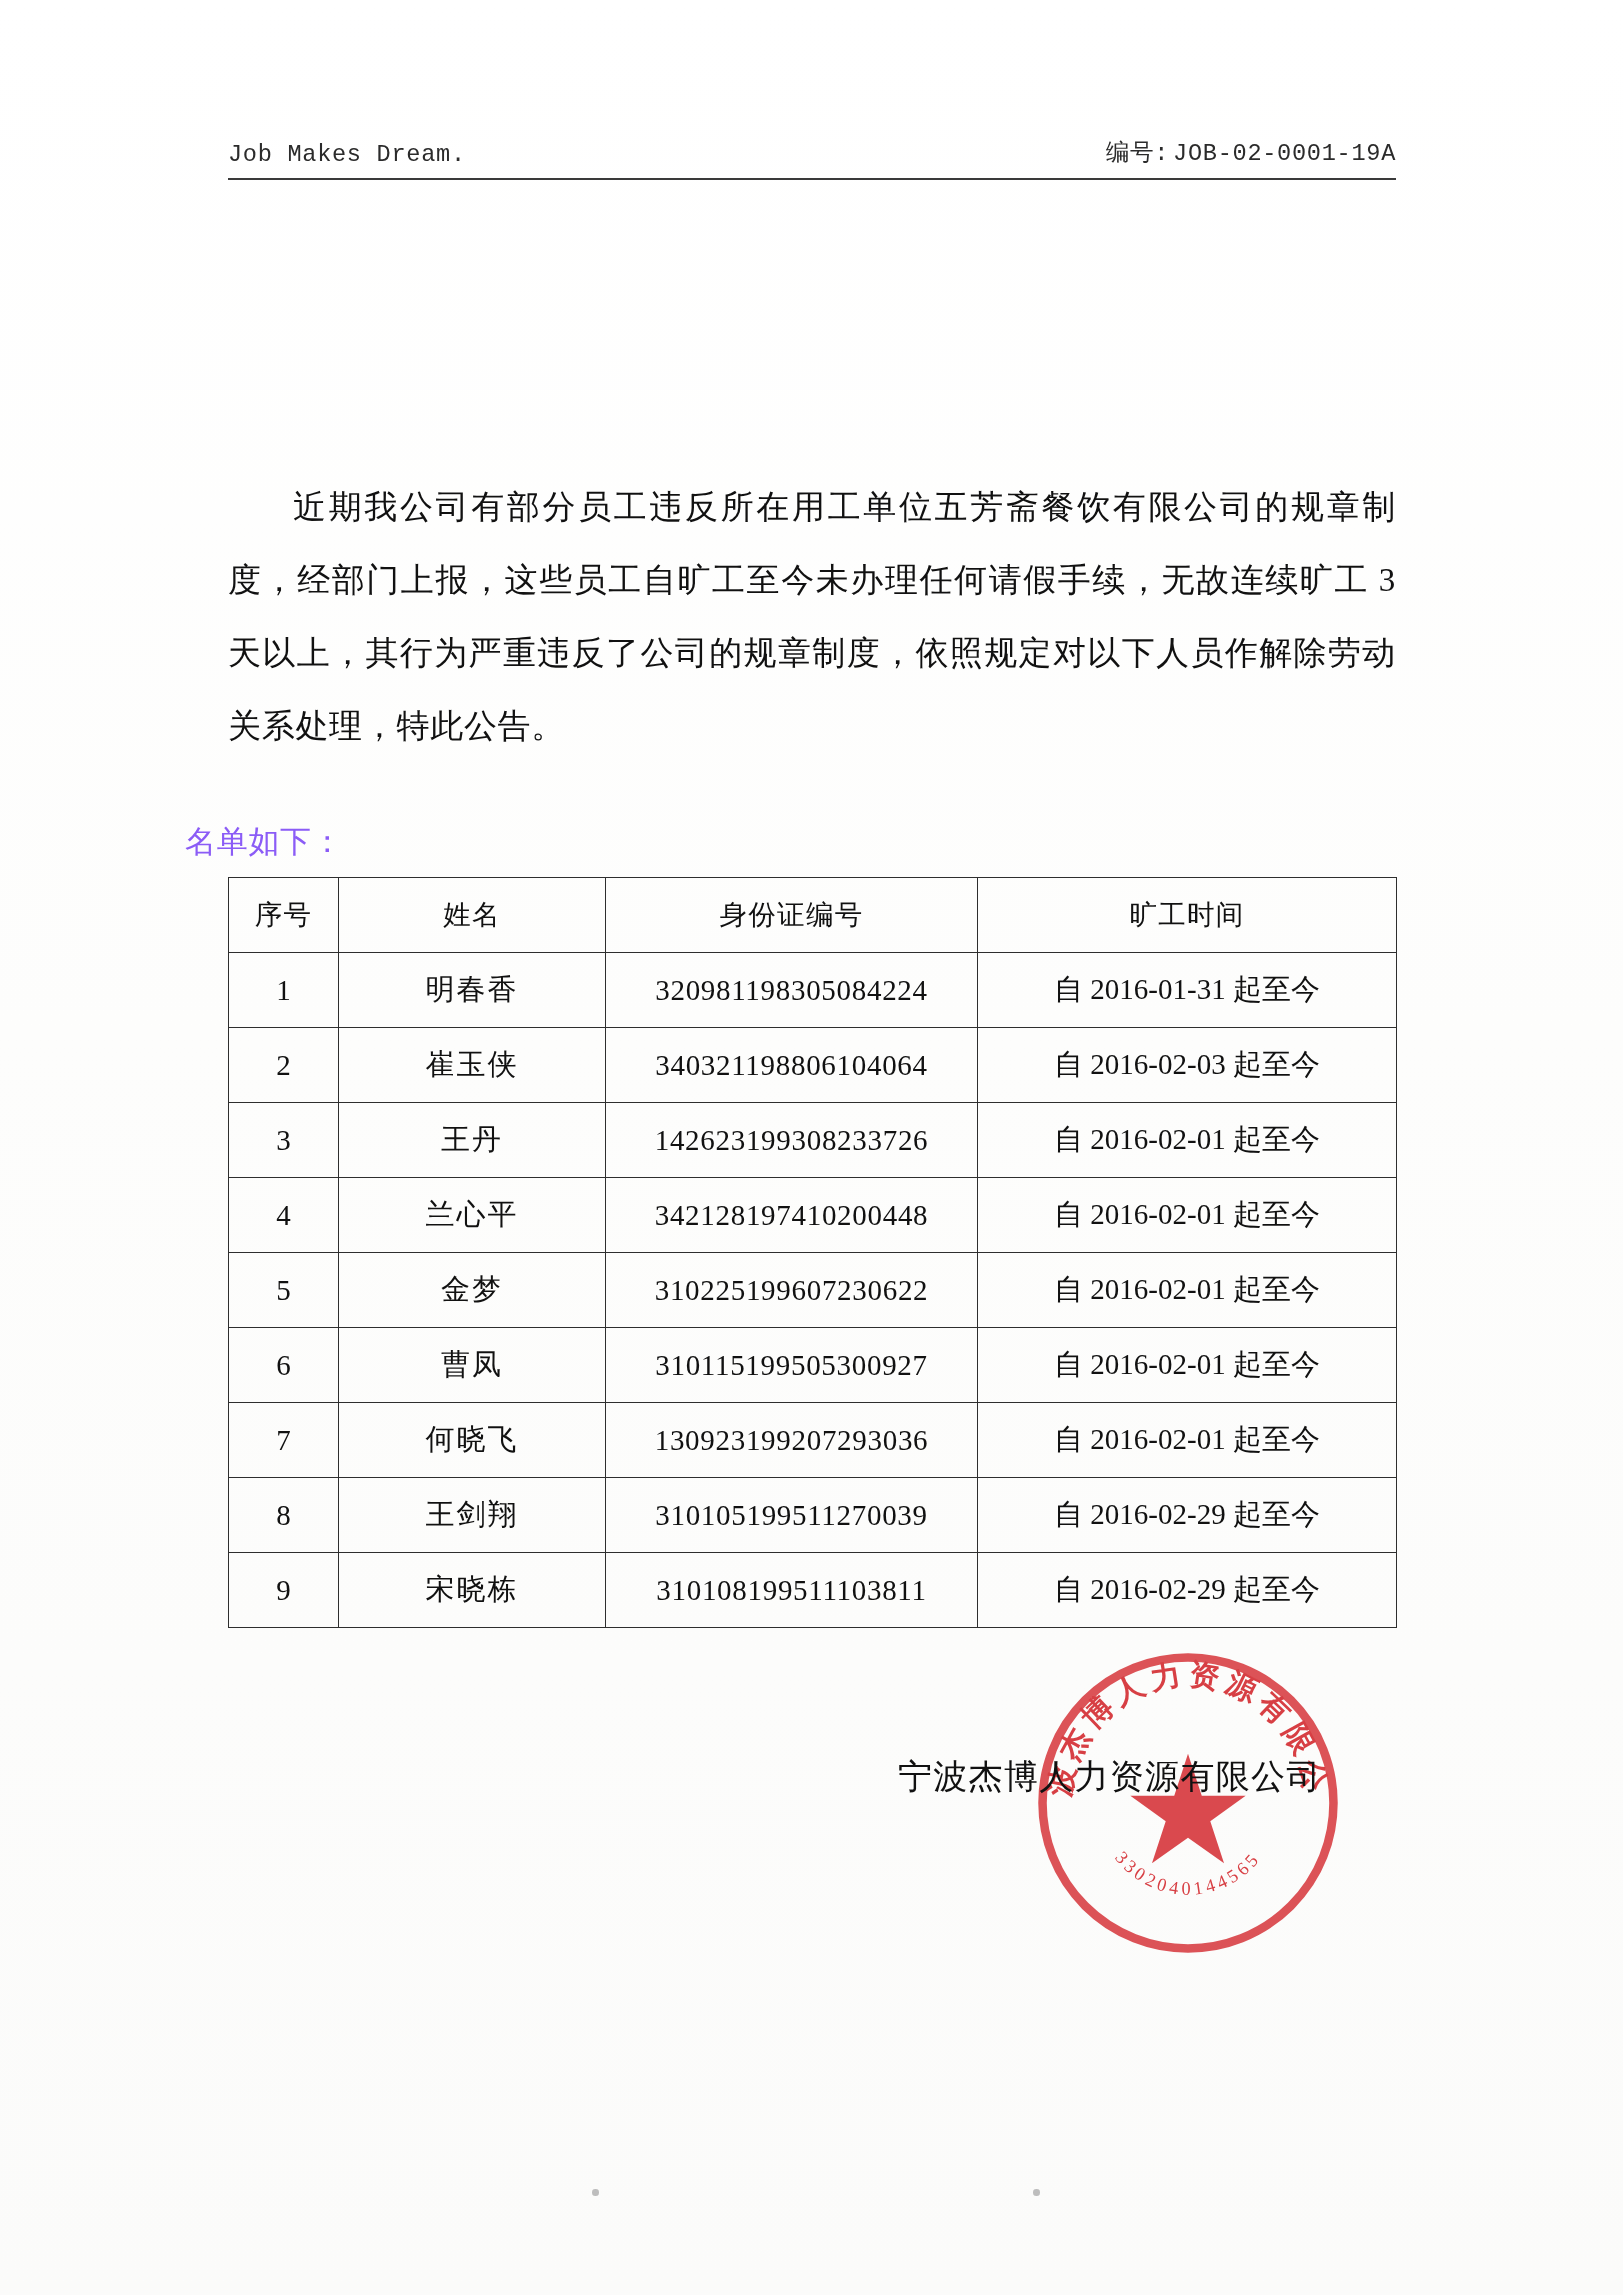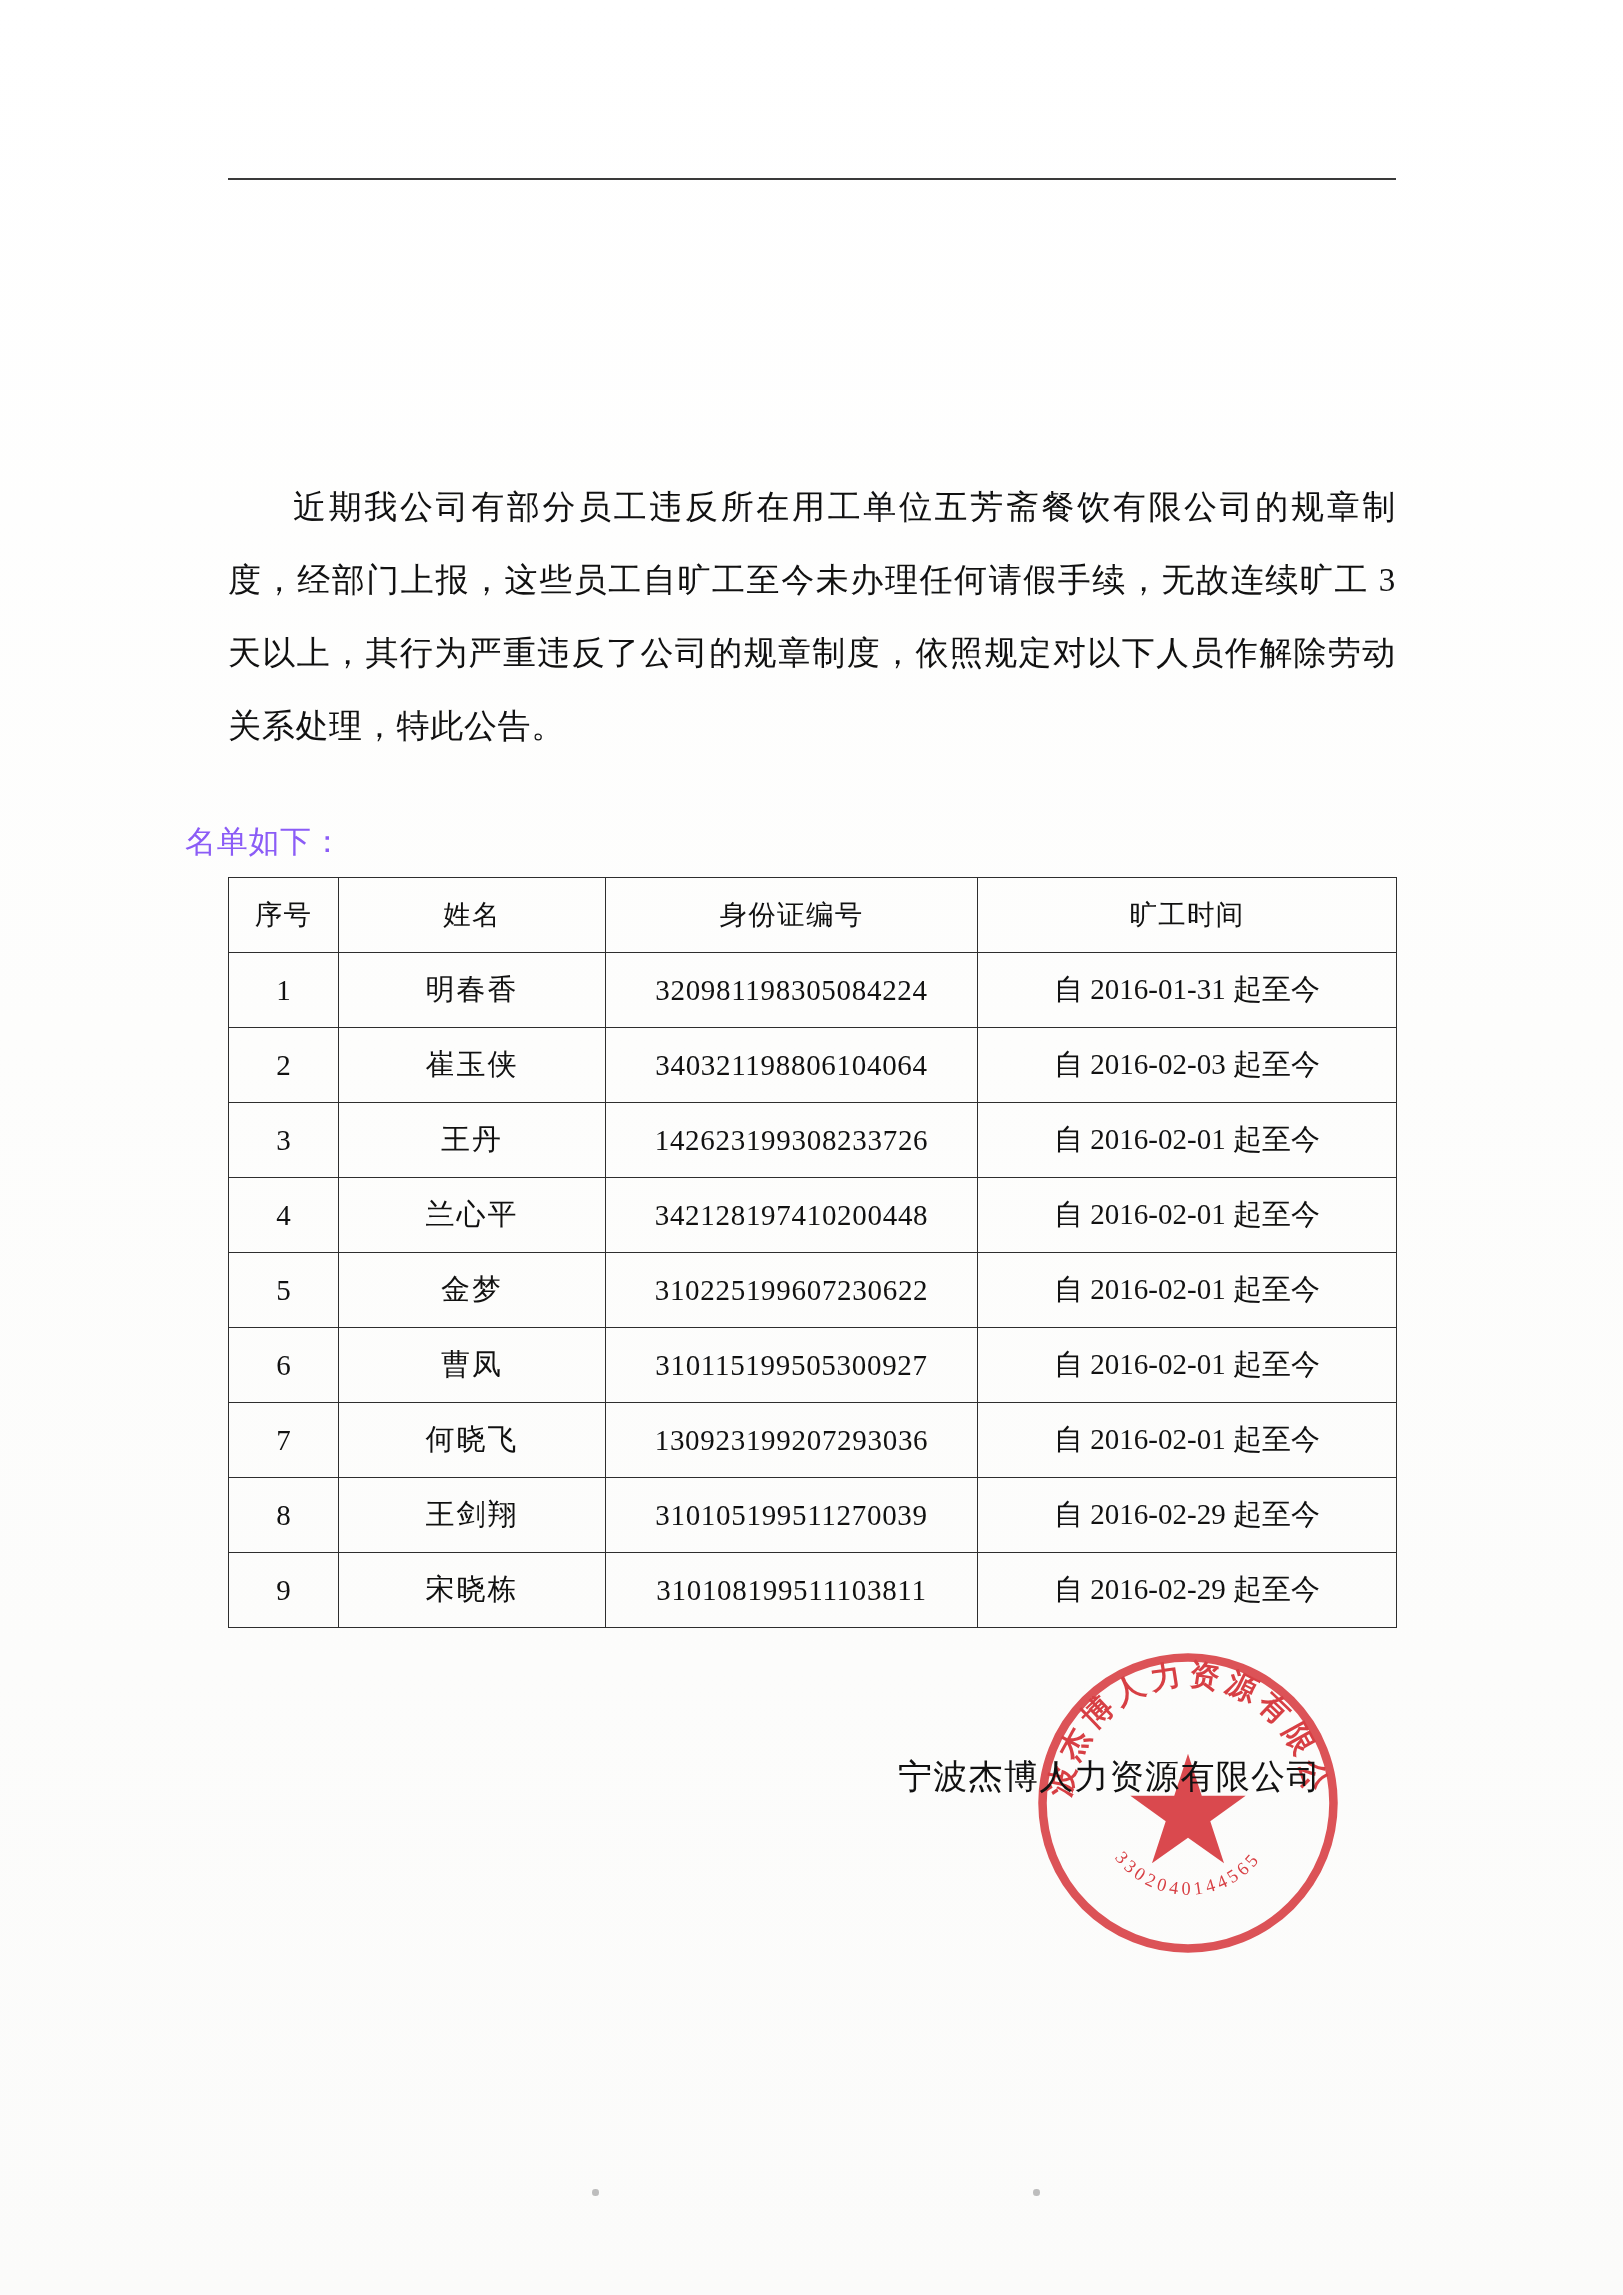--- a/index.html
+++ b/index.html
@@ -192,20 +192,27 @@
   }
   .footer-dot.l { left: 592px; }
   .footer-dot.r { left: 1033px; }
 </style>
 </head>
 <body>
 
 <div class="page">
   <div class="scan-tint"></div>
 
+  <div class="header">
+    <div class="header-left">Job Makes Dream.</div>
+    <div class="header-right">
+      <span>编号:</span>
+      <span>JOB-02-0001-19A</span>
+    </div>
+  </div>
   <div class="header-rule"></div>
 
 
   <div class="body-block">
     <div class="para">近期我公司有部分员工违反所在用工单位五芳斋餐饮有限公司的规章制度，经部门上报，这些员工自旷工至今未办理任何请假手续，无故连续旷工 3 天以上，其行为严重违反了公司的规章制度，依照规定对以下人员作解除劳动关系处理，特此公告。</div>
   </div>
   <div class="list-label">名单如下：</div>
 
   <div class="table-wrap">
     <table class="names">

